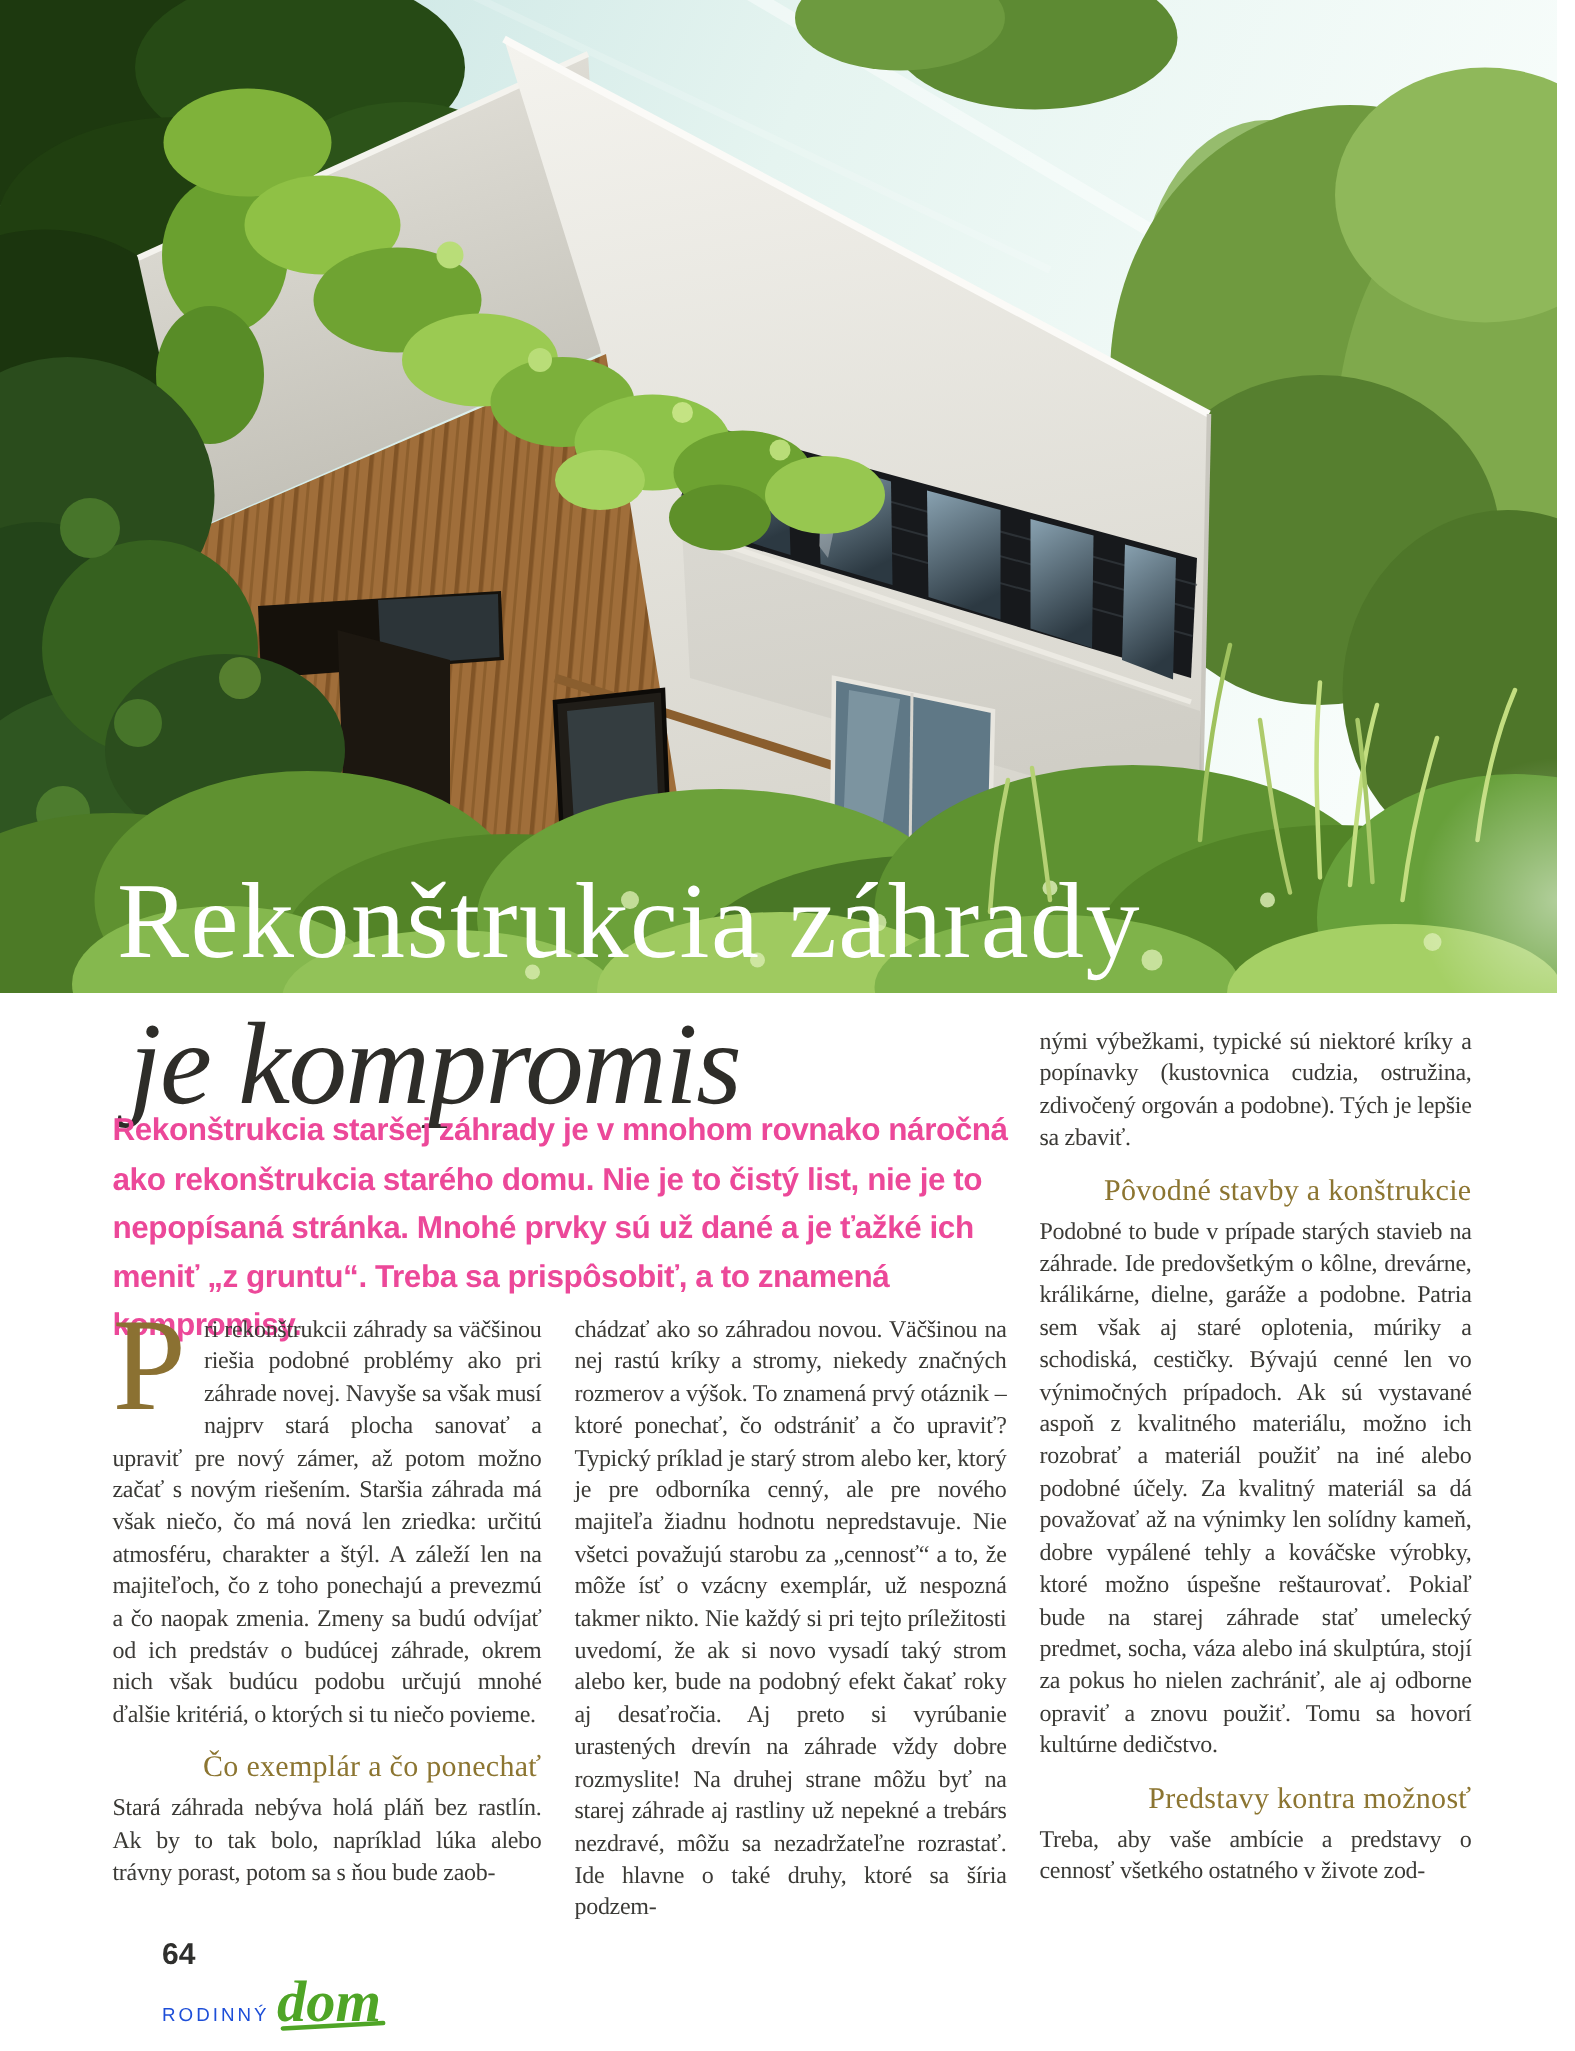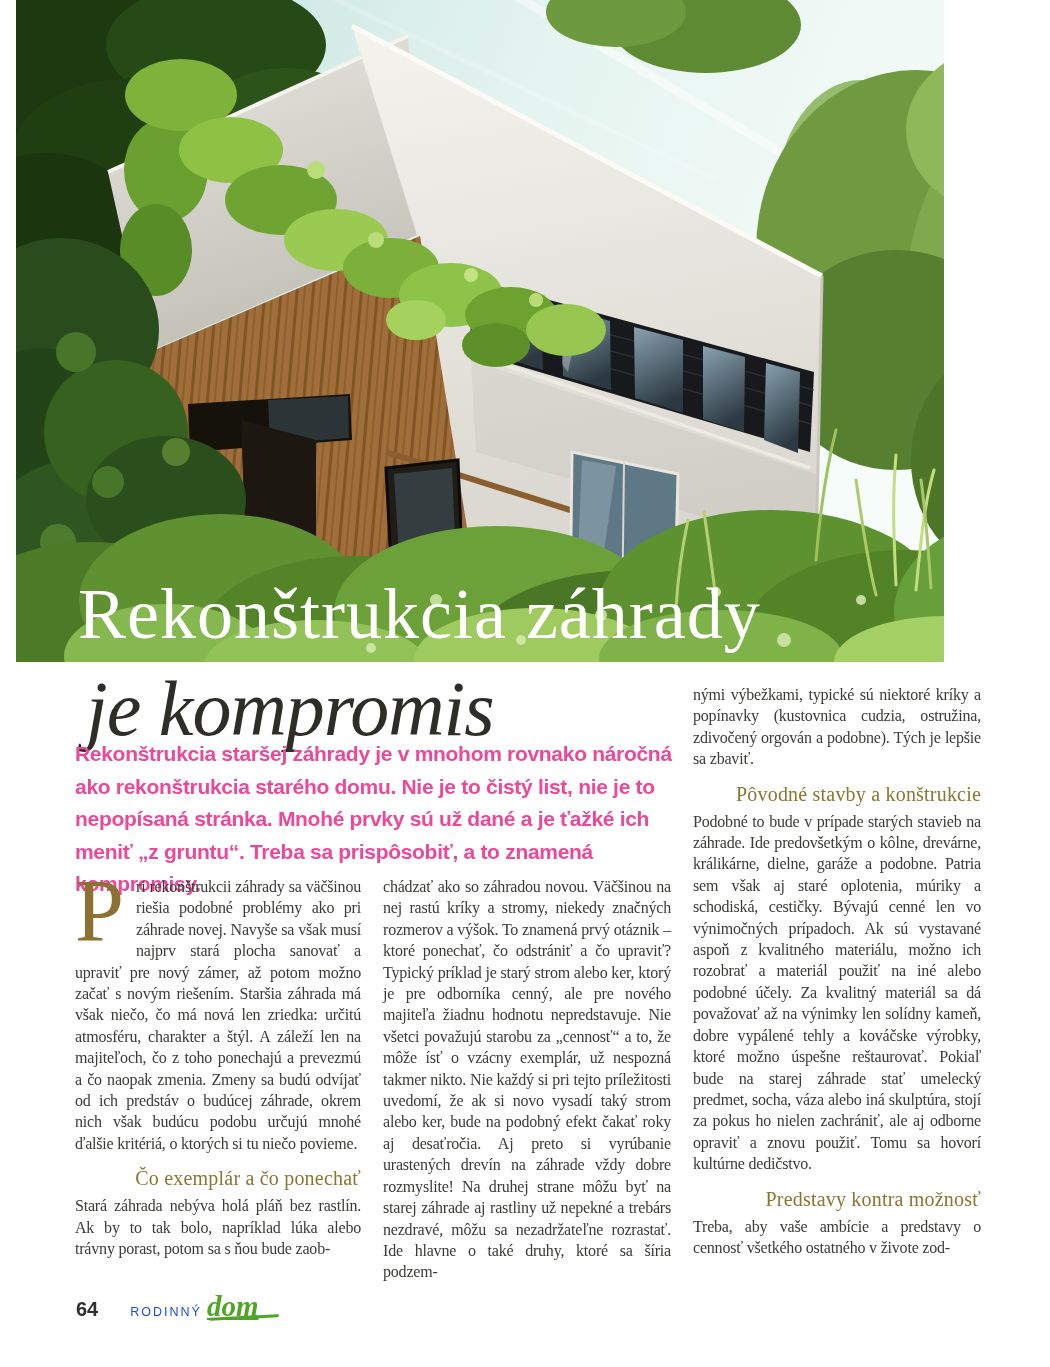--- a/index.html
+++ b/index.html
@@ -1,45 +1,45 @@
 <!DOCTYPE html>
 <html><head>
 <meta charset="utf-8">
 <style>
   html,body{margin:0;padding:0;background:#ffffff;}
   .page{position:relative;width:1050px;height:1367px;background:#ffffff;overflow:hidden;
         font-family:"Liberation Serif",serif;}
-  .photo{position:absolute;left:0;top:0;width:928px;height:662px;overflow:hidden;padding-left:16px;}
+  .photo{position:absolute;left:0;top:0;width:1038px;height:662px;overflow:hidden;}
   .photo svg{display:block;}
   .hero-title{position:absolute;left:78px;top:578px;margin:0;
       font-family:"Liberation Serif",serif;font-weight:400;font-size:72px;line-height:1;
       letter-spacing:1px;color:#ffffff;white-space:nowrap;}
   .subtitle{position:absolute;left:70px;top:652px;margin:16px;
       font-family:"Liberation Serif",serif;font-style:italic;font-weight:400;
       font-size:78px;line-height:1.05;letter-spacing:-1px;color:#2e2d29;white-space:nowrap;}
   .intro{position:absolute;left:75px;top:738px;width:615px;margin:0;
       font-family:"Liberation Sans",sans-serif;font-weight:700;
       font-size:21px;line-height:32.5px;letter-spacing:-0.3px;color:#ec4899;}
   .col{position:absolute;}
   .col1{left:75px;top:876px;width:286px;}
   .col2{left:383px;top:876px;width:288px;}
   .col3{left:693px;top:684px;width:288px;}
   .body-p{margin:0;text-align:justify;color:#3b3a36;
       font-size:16px;line-height:21.4px;letter-spacing:-0.2px;hyphens:auto;}
   .sec{margin:13px 0 5px 0;font-family:"Liberation Serif",serif;font-weight:400;
       font-size:20px;line-height:23px;color:#8c7531;letter-spacing:0.2px;text-align:right;}
   .dropcap{float:left;font-family:"Liberation Serif",serif;color:#8b7132;
       font-size:88px;line-height:62px;height:62px;width:54px;margin:4px 7px 0 0;}
-  .footer{position:absolute;left:76px;top:1292px;display:flex;align-items:baseline;}
+  .footer{position:absolute;left:76px;top:1292px;display:flex;align-items:baseline;flex-direction:column;}
   .pagenum{font-family:"Liberation Sans",sans-serif;font-weight:600;font-size:20px;color:#2f2f2d;}
   .brand{display:flex;align-items:baseline;margin-left:32px;}
   .brand-caps{font-family:"Liberation Sans",sans-serif;font-weight:400;font-size:12.5px;
       letter-spacing:2px;color:#1d4ed8;}
   .brand-script{position:relative;font-family:"Liberation Serif",serif;font-style:italic;
-      font-weight:700;font-size:29px;line-height:1;color:#4fa526;margin-left:5px;padding-right:14px;text-decoration:underline;}
+      font-weight:700;font-size:39px;line-height:1;color:#4fa526;margin-left:5px;padding-right:14px;}
   .brand-script::after{content:"";position:absolute;left:2px;bottom:2px;width:70px;height:3px;
       background:#4fa526;border-radius:2px;transform:rotate(-3deg);}
 </style>
 </head>
 <body>
 
 <div class="page">
 
   <div class="photo">
     <svg width="1050" height="662" viewBox="0 0 1050 662" xmlns="http://www.w3.org/2000/svg">

